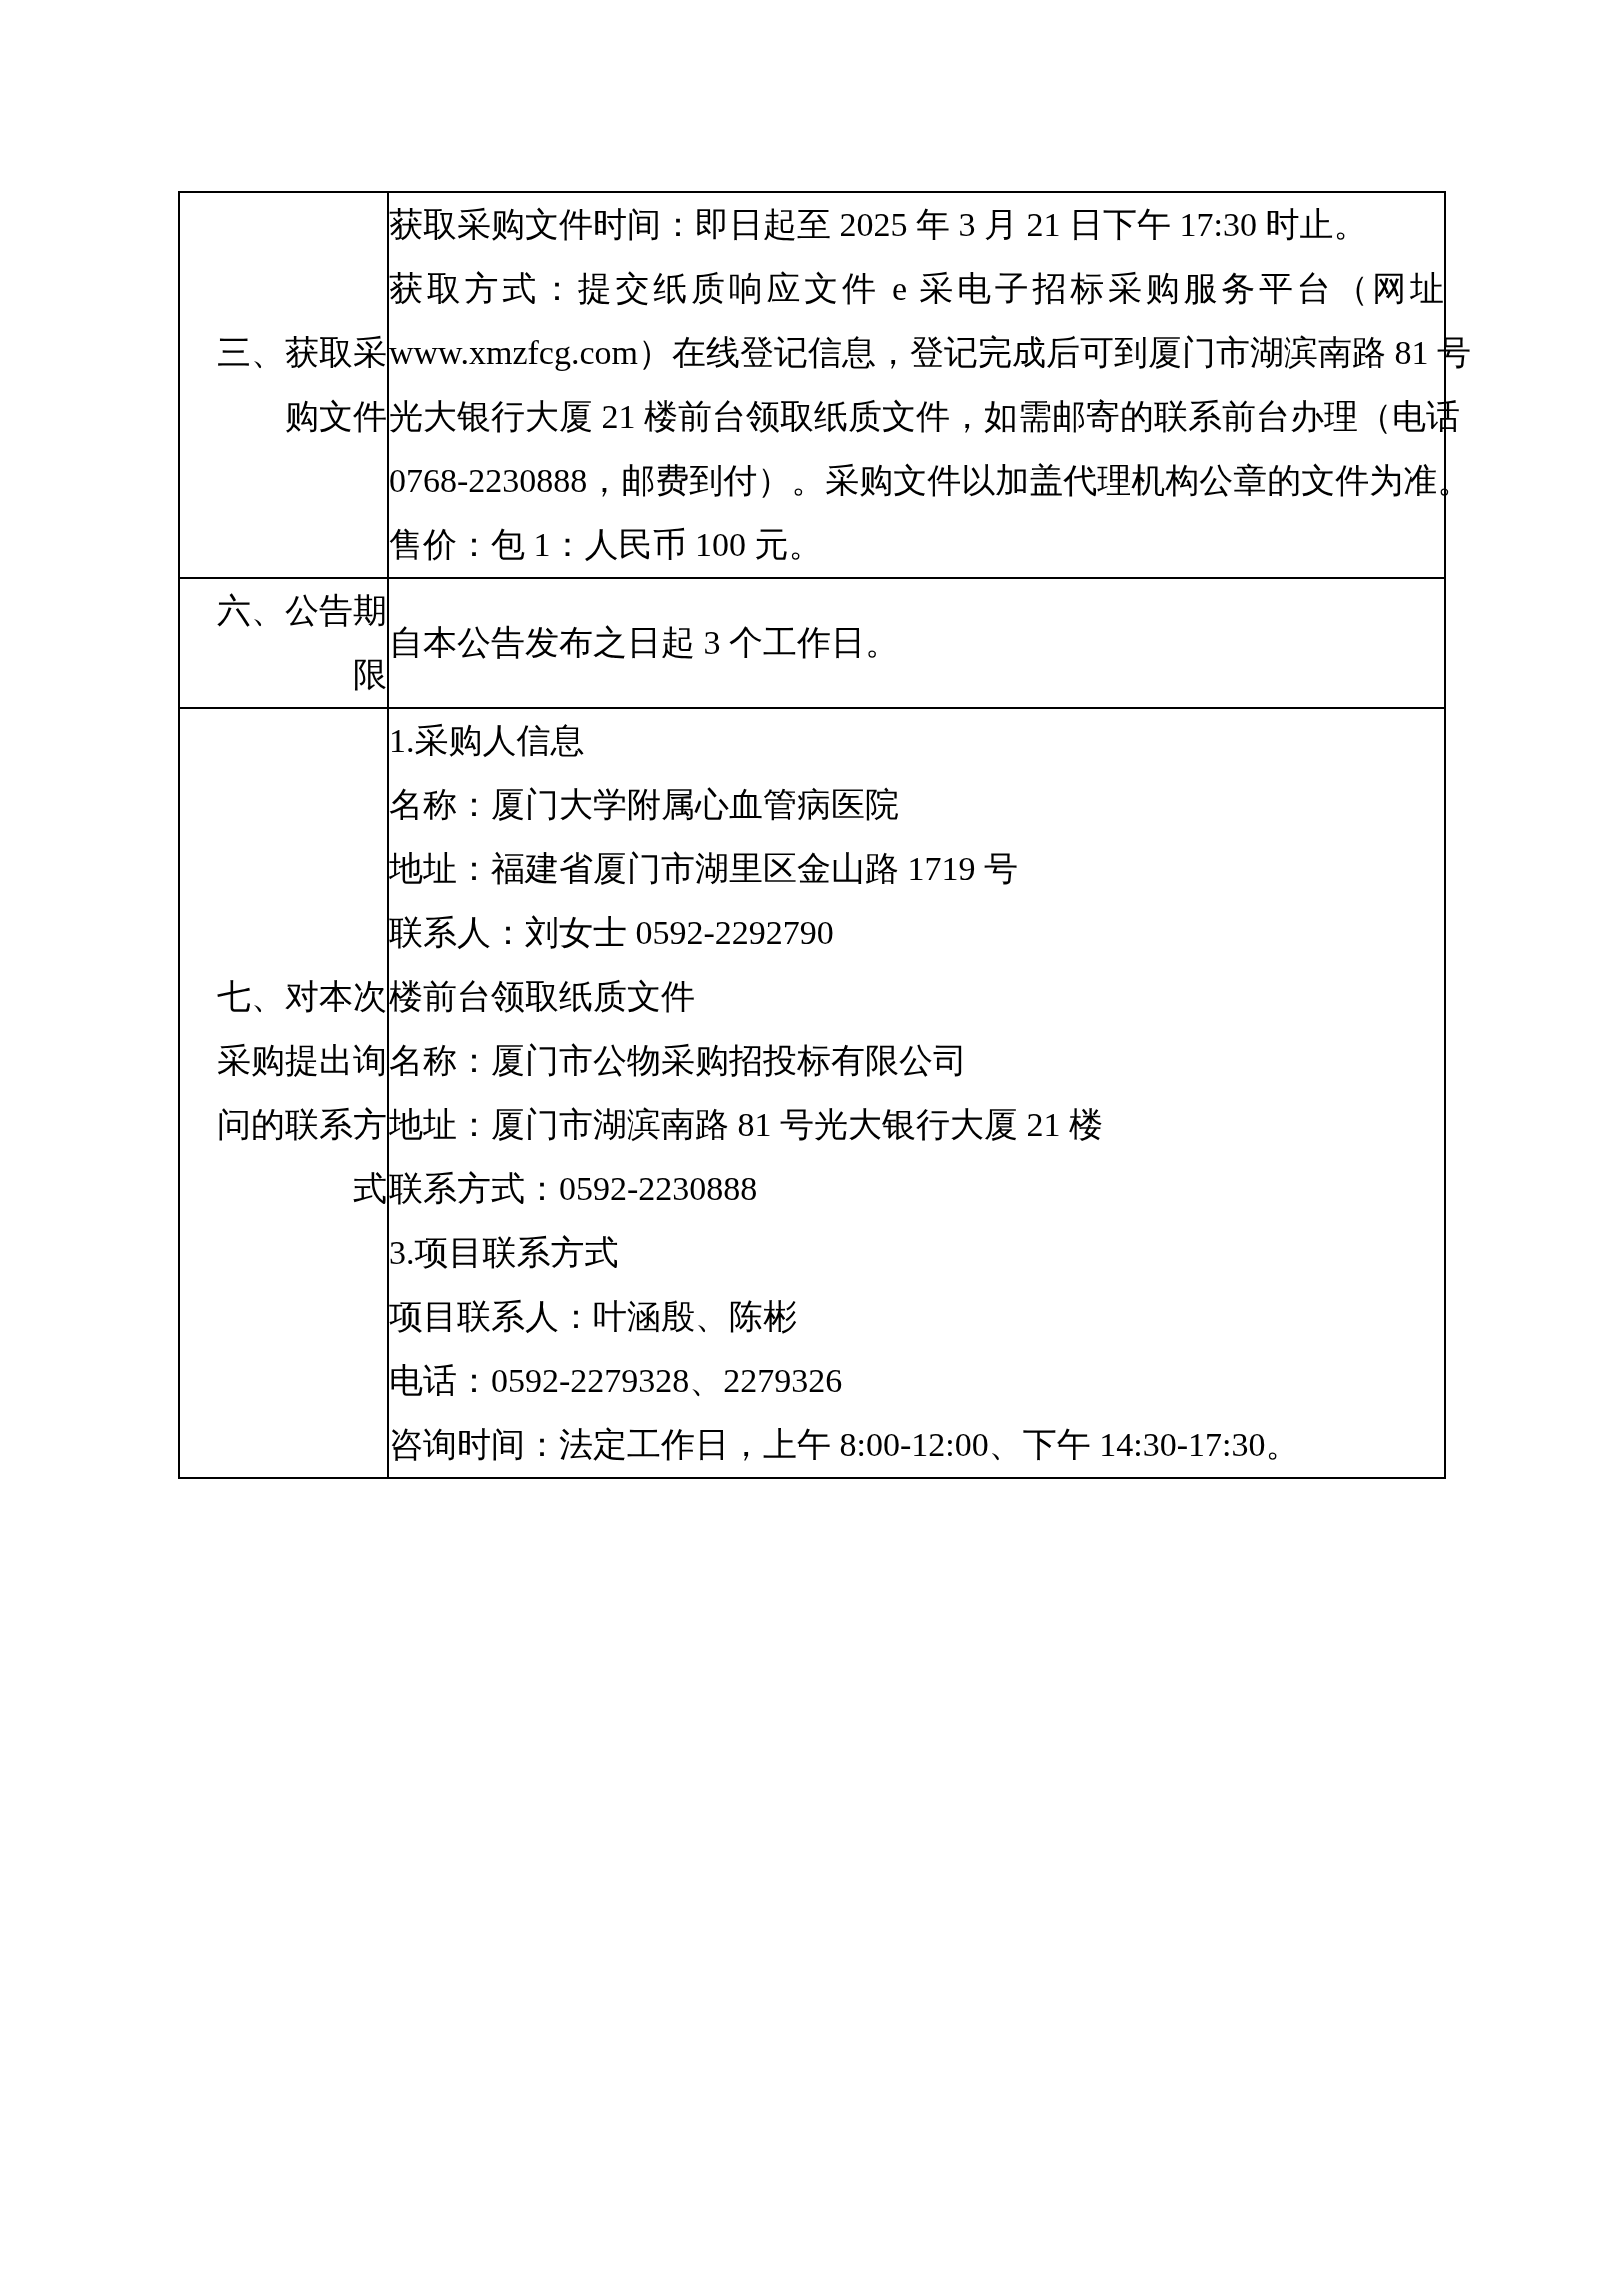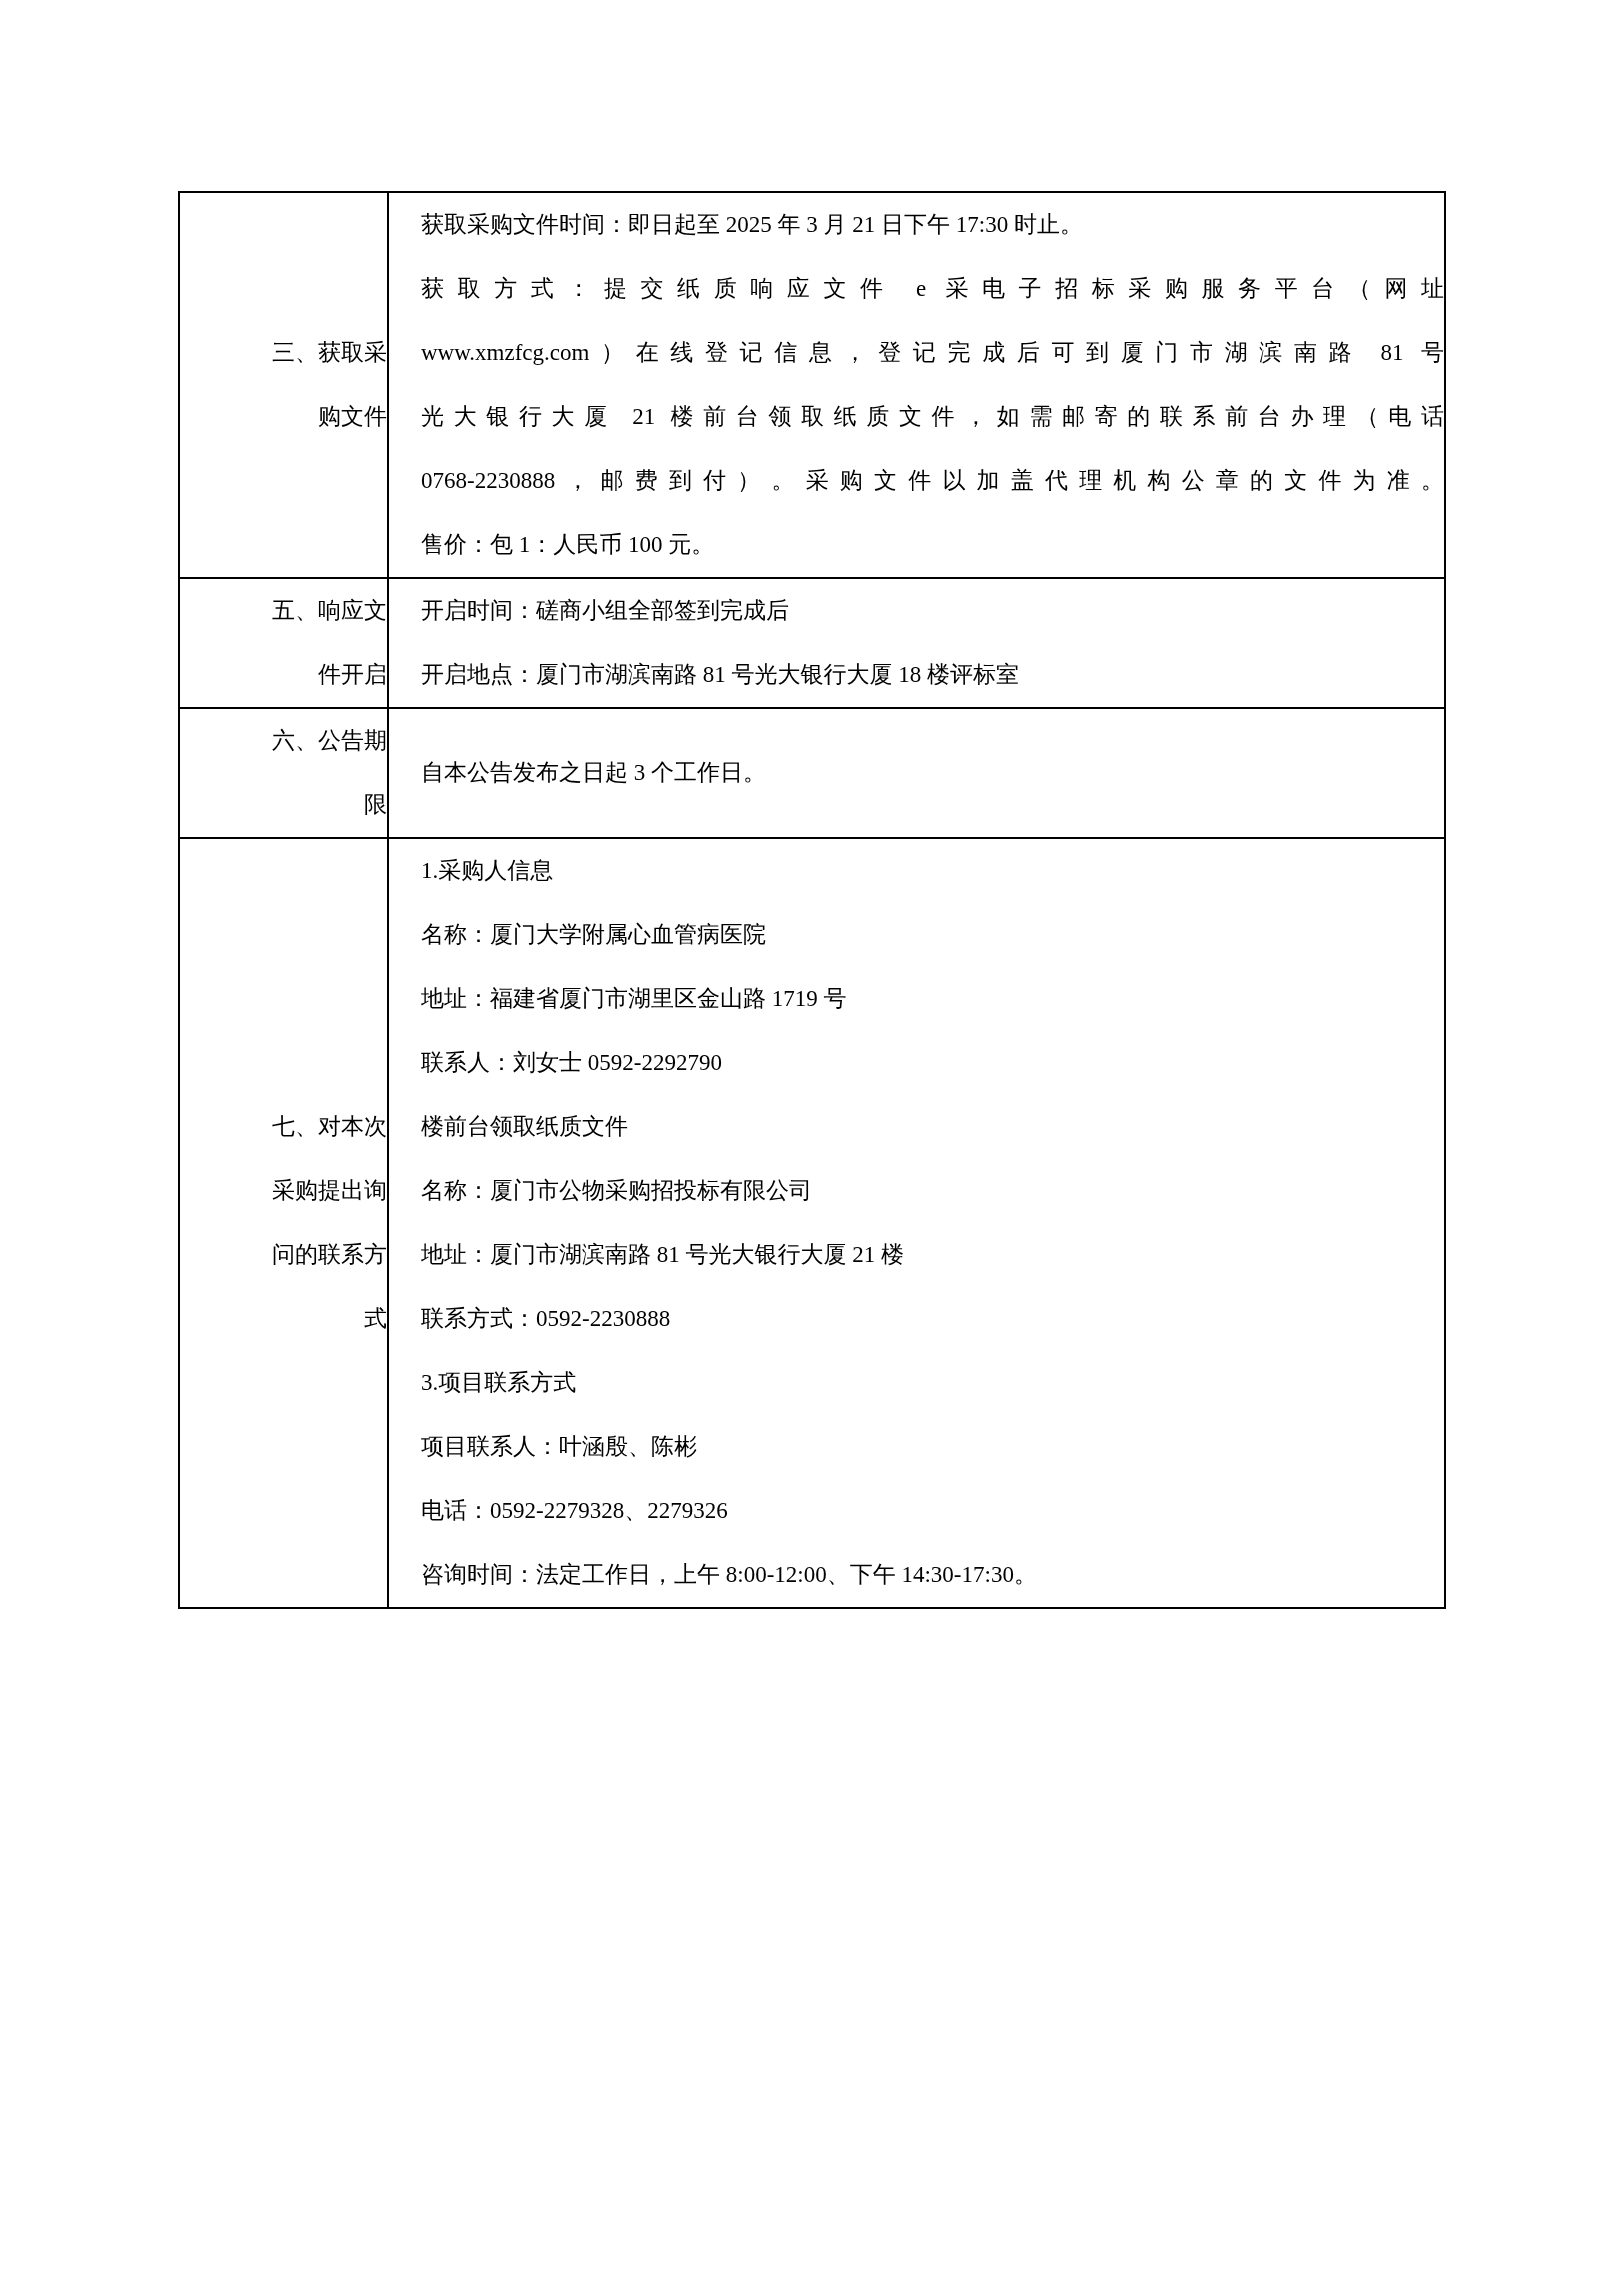--- a/index.html
+++ b/index.html
@@ -34,26 +34,25 @@
     vertical-align: middle;
     padding: 0;
   }
   td.label-cell {
     text-align: center;
   }
   td.content-cell {
     padding: 0 11.8px;
   }
   .line {
-    font-size: 23px;
+    font-size: 34px;
     line-height: 64px;
     white-space: nowrap;
     text-align: left;
     color: #000000;
-    padding-left: 32px;
   }
   .label-cell .line {
     text-align: right;
   }
   .line.j {
     text-align: justify;
     text-align-last: justify;
   }
   tr.row-3 { height: 386px; }
   tr.row-4 { height: 191px; }
@@ -81,30 +80,20 @@
         <div class="line">获取采购文件时间：即日起至 2025 年 3 月 21 日下午 17:30 时止。</div>
         <div class="line j">获取方式：提交纸质响应文件 e 采电子招标采购服务平台（网址</div>
         <div class="line j">www.xmzfcg.com）在线登记信息，登记完成后可到厦门市湖滨南路 81 号</div>
         <div class="line j">光大银行大厦 21 楼前台领取纸质文件，如需邮寄的联系前台办理（电话</div>
         <div class="line j">0768-2230888，邮费到付）。采购文件以加盖代理机构公章的文件为准。</div>
         <div class="line">售价：包 1：人民币 100 元。</div>
       </td>
     </tr>
 
 
-    <tr class="row-5">
-      <td class="label-cell">
-        <div class="line">五、响应文</div>
-        <div class="line">件开启</div>
-      </td>
-      <td class="content-cell">
-        <div class="line">开启时间：磋商小组全部签到完成后</div>
-        <div class="line">开启地点：厦门市湖滨南路 81 号光大银行大厦 18 楼评标室</div>
-      </td>
-    </tr>
 
     <tr class="row-6">
       <td class="label-cell">
         <div class="line">六、公告期</div>
         <div class="line">限</div>
       </td>
       <td class="content-cell">
         <div class="line">自本公告发布之日起 3 个工作日。</div>
       </td>
     </tr>

